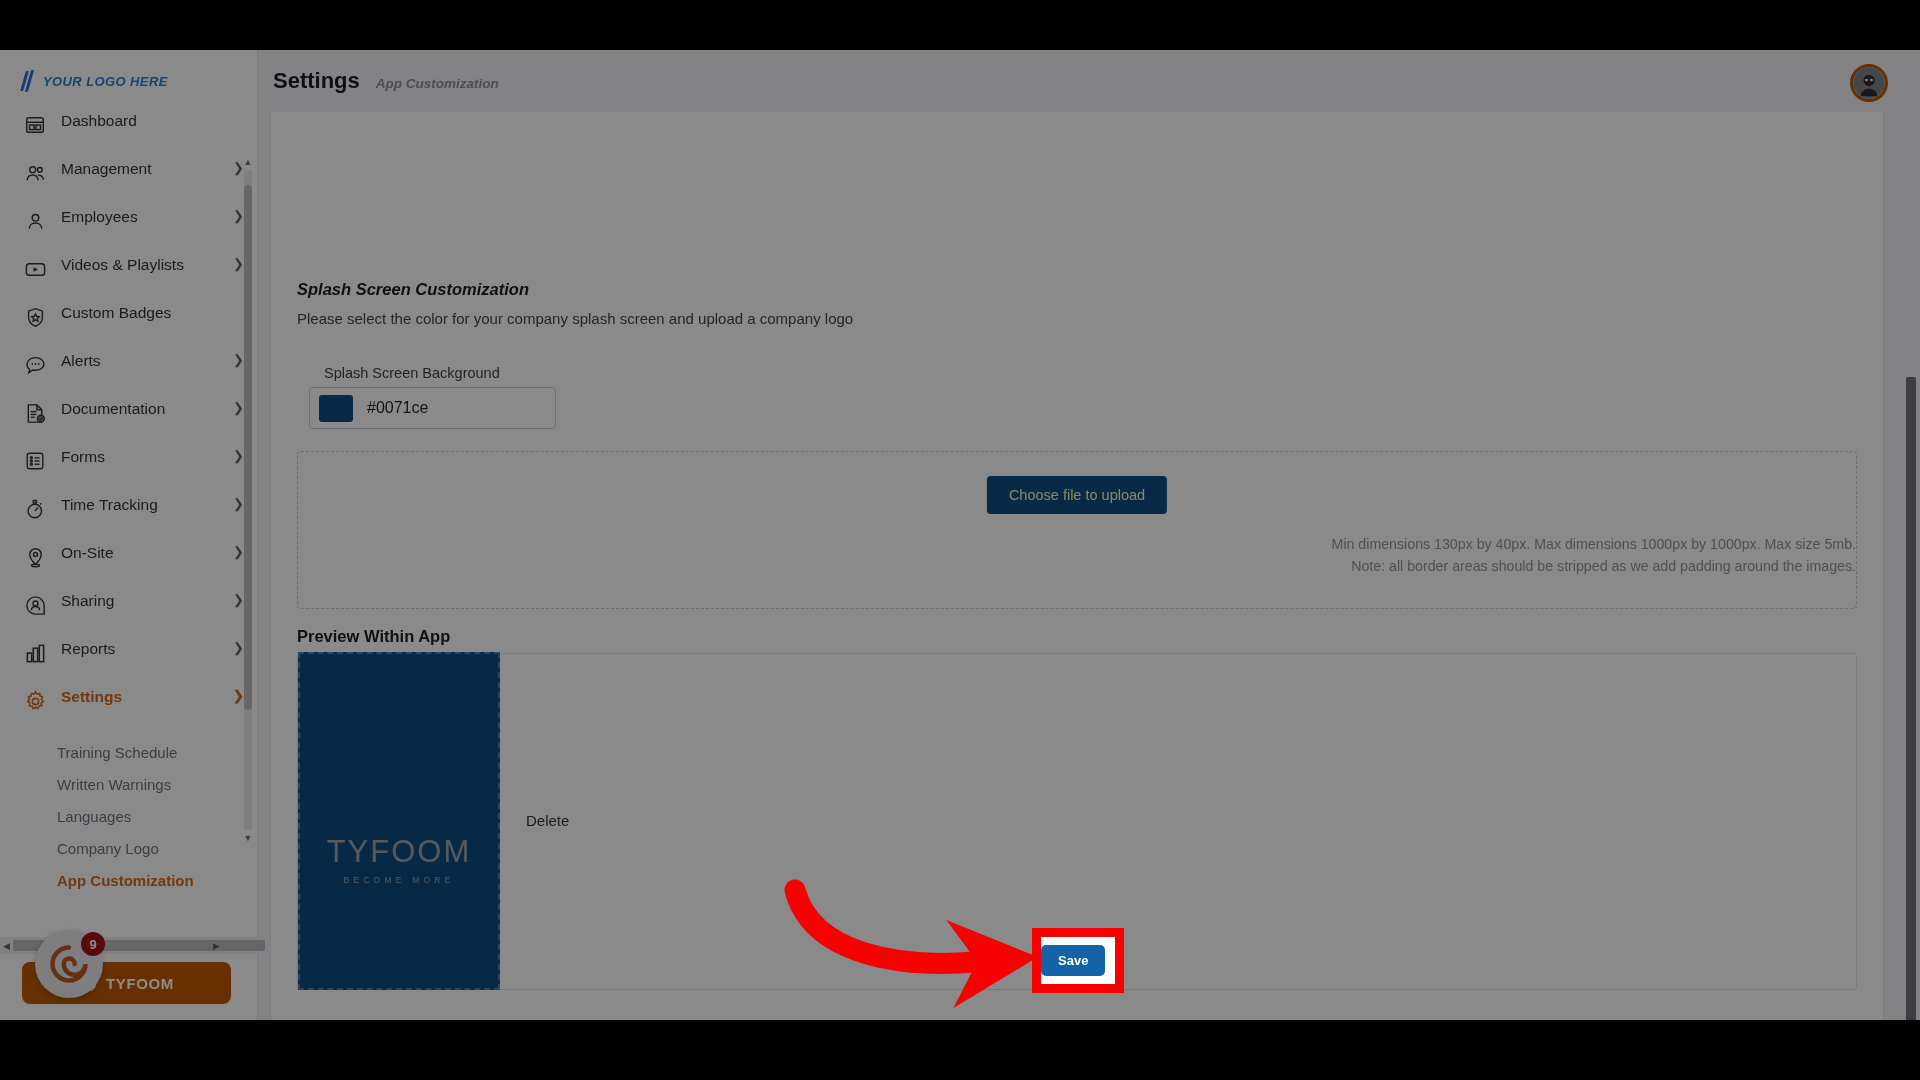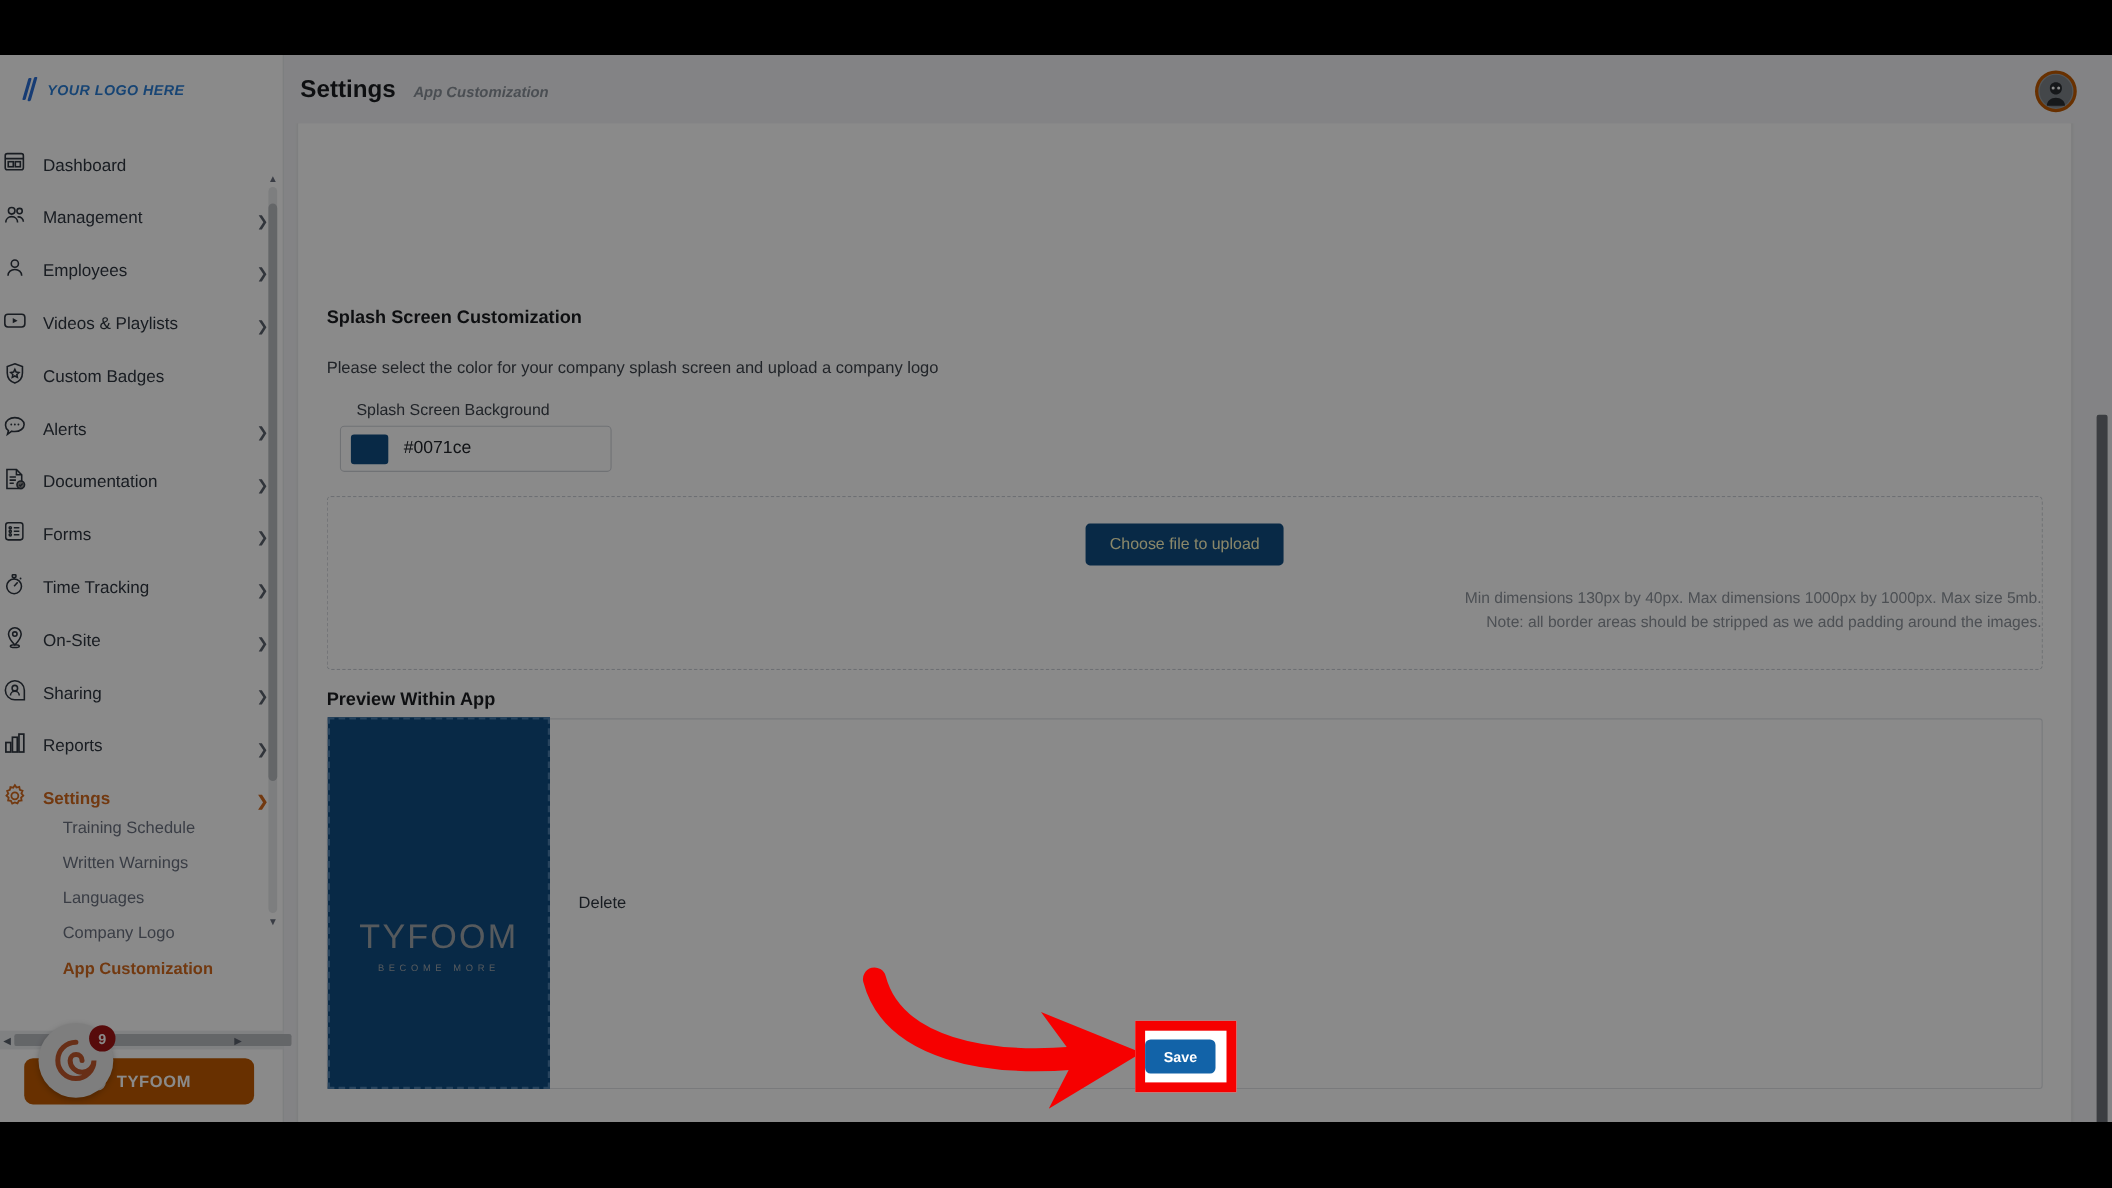--- a/index.html
+++ b/index.html
@@ -54,23 +54,23 @@
   .logo-text {
     font-size: 13px; font-weight: bold; font-style: italic;
     letter-spacing: 0.4px; color: #2b7fd6;
   }
   #nav-scroll {
     position: absolute; top: 62px; left: 0;
     width: 258px; height: 842px;
     overflow: hidden;
   }
   .nav-item {
-    display: flex; align-items: flex-end;
+    display: flex; align-items: flex-start;
     height: 48px;
-    padding-right: 14px;
+    padding-left: 22px; padding-right: 14px;
     cursor: pointer;
     color: #2f3640;
     font-size: 15.5px;
   }
   .nav-item .ic { width: 26px; height: 26px; margin-right: 13px; flex: 0 0 26px;
       display:flex; align-items:center; justify-content:center;}
   .nav-item .lbl { flex: 1; }
   .nav-item .chev { color:#5c636e; font-size: 13px; }
   .nav-item.active { color: #d2691e; font-weight: bold; }
   .nav-item.active .chev { color:#d2691e; }
@@ -444,23 +444,23 @@
         <circle cx="10" cy="9.6" r="1.1" fill="#fff"></circle>
           <circle cx="14" cy="9.6" r="1.1" fill="#fff"></circle>
       </svg>
     </div>
   </div>
 
   <div id="content">
 
     <div class="card" id="main-card">
 
-      <div style="position:absolute; left:26px; top:198px;" class="section-title">Splash Screen Customization</div>
-
-      <div style="position:absolute; left:26px; top:244px;" class="section-sub">Please select the color for your company splash screen and upload a company logo</div>
+      <div style="position:absolute; left:26px; top:198px;font-style:italic;" class="section-title">Splash Screen Customization</div>
+
+      <div style="position:absolute; left:26px; top:228px;" class="section-sub">Please select the color for your company splash screen and upload a company logo</div>
 
       <div style="position:absolute; left:53px; top:283px;" class="field-label">Splash Screen Background</div>
 
       <div id="color-input" style="position:absolute; left:38px; top:305px;">
         <div id="color-swatch" style="background: rgb(15, 76, 129);"></div>
         <div id="color-value">#0071ce</div>
       </div>
 
       <div id="dropzone" style="position:absolute; left:26px; top:369px; width:1560px; height:158px;">
         <div style="position:absolute; left:50%; top:24px; transform:translateX(-50%);">

